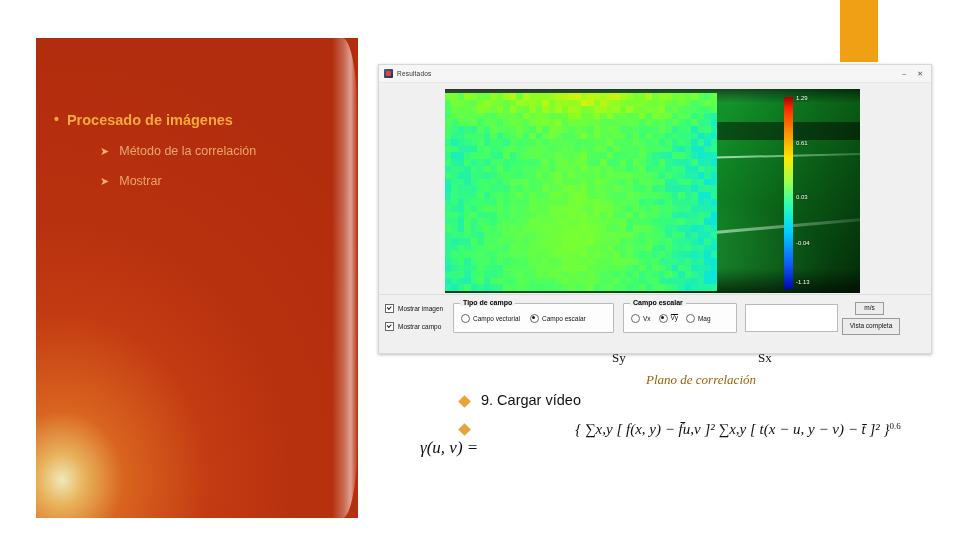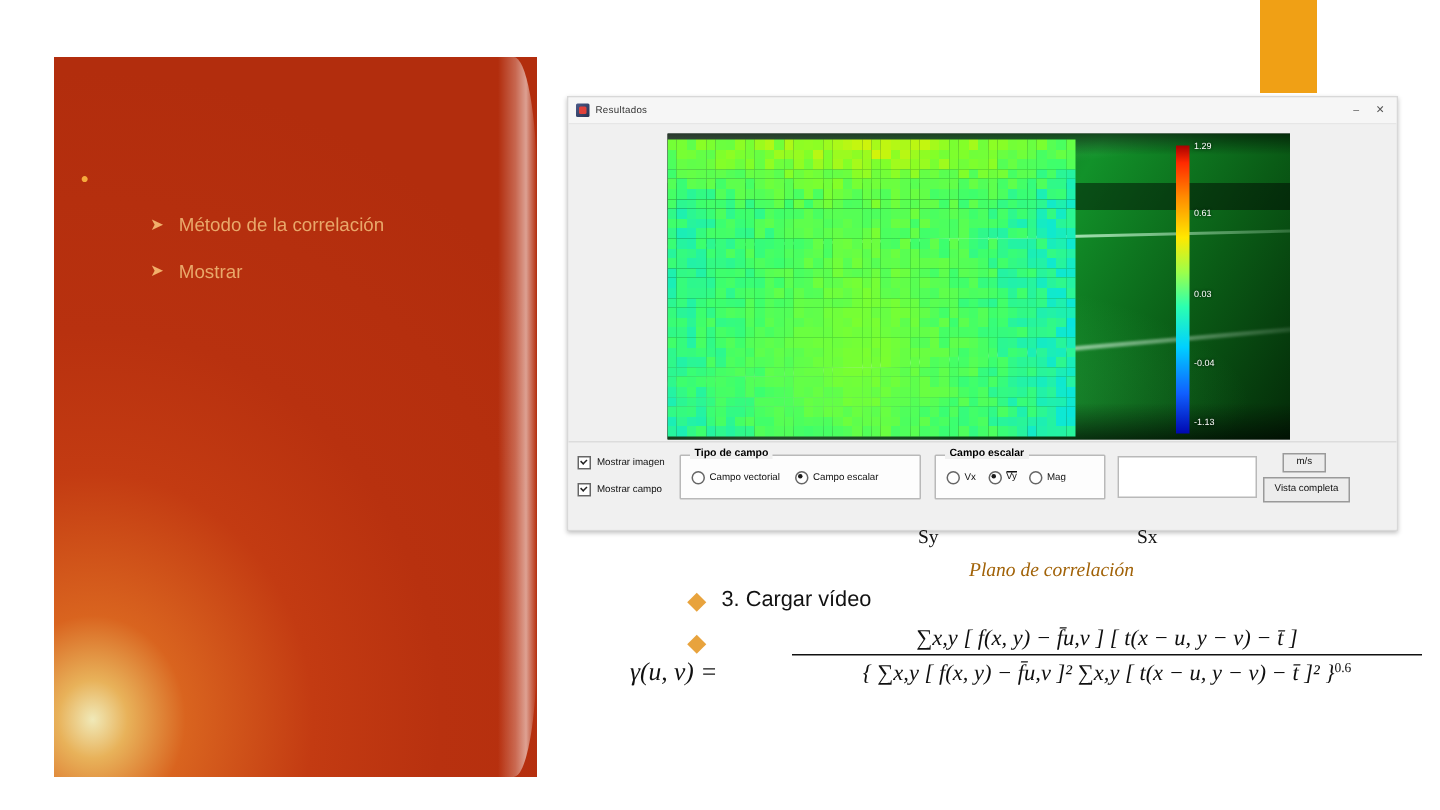--- a/index.html
+++ b/index.html
@@ -219,20 +219,21 @@
 <div id="orange-block" style="background: rgb(240, 160, 21);"></div>
 
 <div id="slide-panel">
   <div id="slide-bg"></div>
   <div id="slide-edge"></div>
 
 
   <div class="blist">
     <div class="b1">
       <span class="dot">•</span>
+      <span>Procesado de imágenes</span>
     </div>
     <div class="b2">
       <span class="arrow">➤</span>
       <span>Método de la correlación</span>
     </div>
     <div class="b2">
       <span class="arrow">➤</span>
       <span>Mostrar</span>
     </div>
   </div>
@@ -1583,28 +1584,27 @@
   </div>
 </div>
 
 <div id="sy-label" style="left:612px;top:350px">Sy</div>
 <div id="sx-label" style="left:758px;top:350px">Sx</div>
 <div id="plane-caption" style="left:646px;top:372px">Plano de correlación</div>
 
 <div id="steps">
   <div class="step">
     <span class="dia"></span>
-    <span>3. Cargar vídeo</span>
+    <span>9. Cargar vídeo</span>
   </div>
   <div class="step">
     <span class="dia"></span>
   </div>
 </div>
 
 <div id="formula">
   <div id="gamma-lhs">γ(u, v) =</div>
   <div id="frac">
-    <div id="numer">∑x,y [ f(x, y) − f̄u,v ] [ t(x − u, y − v) − t̄ ]</div>
     <div id="denom">
       <span>{ ∑x,y [ f(x, y) − f̄u,v ]² ∑x,y [ t(x − u, y − v) − t̄ ]² }</span><span class="sup">0.6</span>
     </div>
   </div>
 </div>
 
 </body></html>

